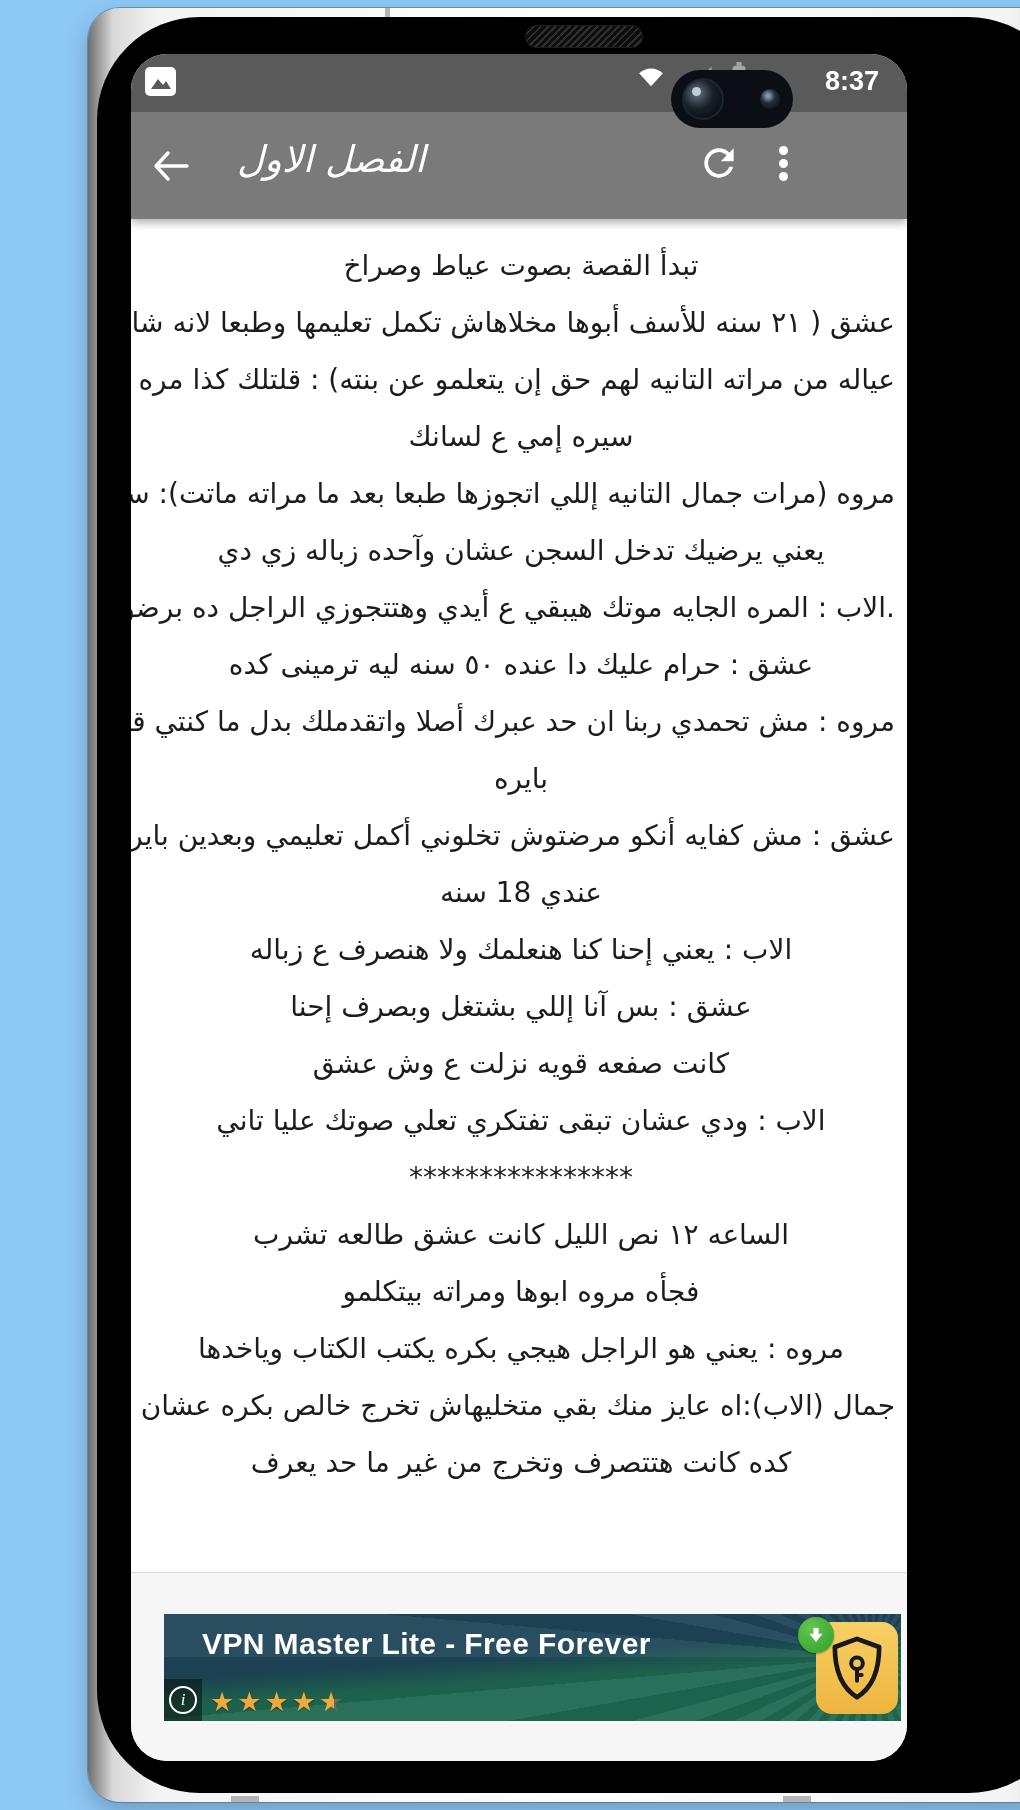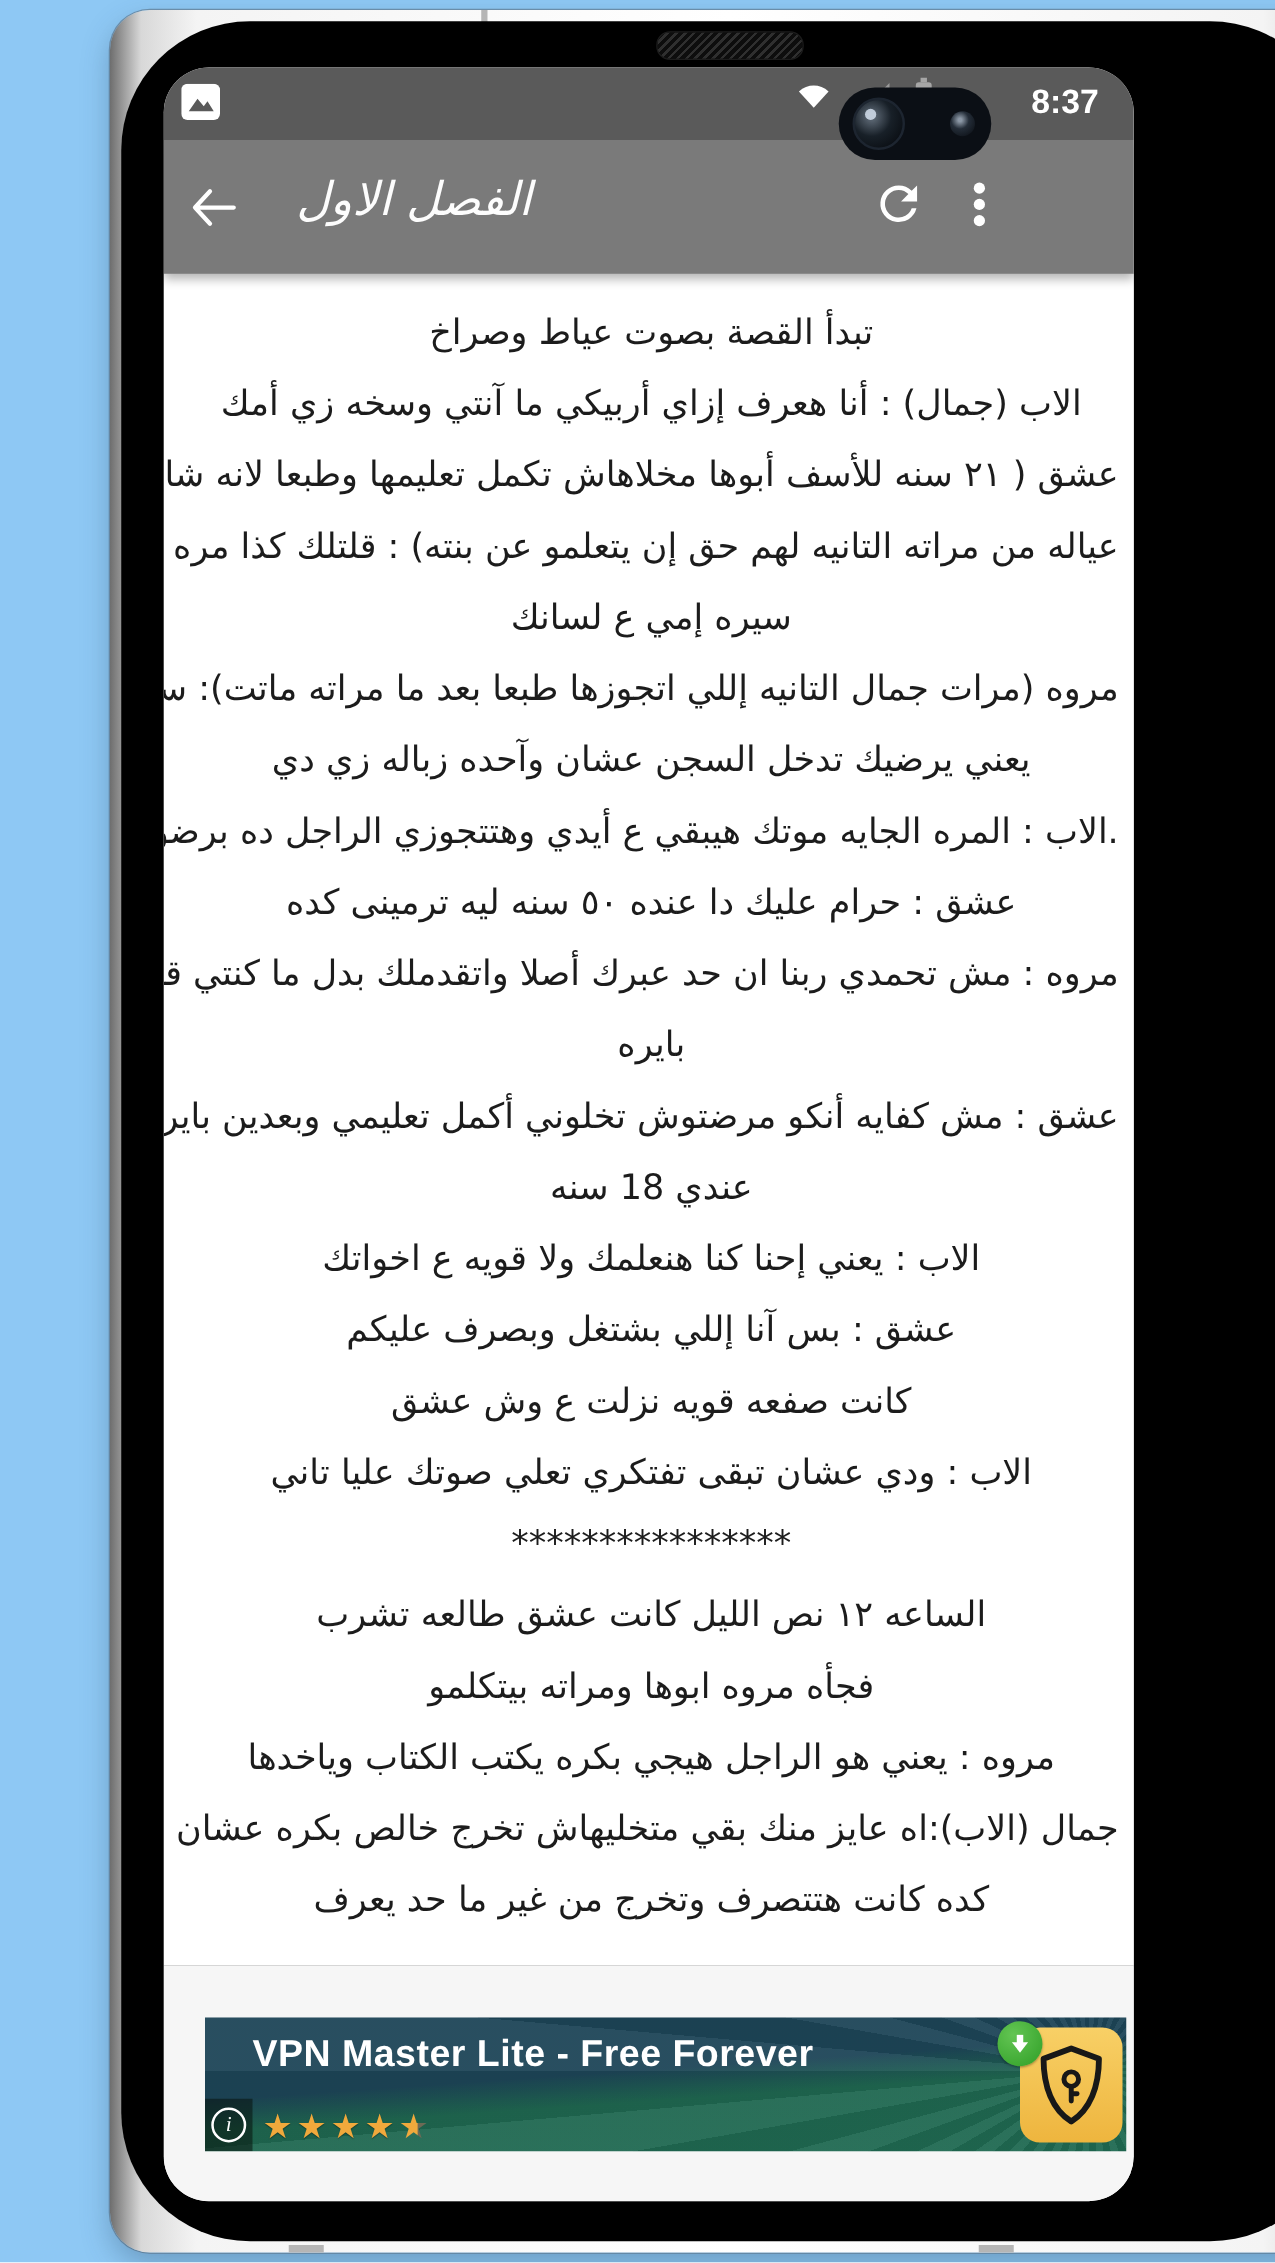--- a/index.html
+++ b/index.html
@@ -129,34 +129,33 @@
           <span class="overflow-btn">
               <i></i>
               <i></i>
               <i></i>
             </span>
         </div>
 
         <div class="content">
           <div class="story">
               <div class="line">تبدأ القصة بصوت عياط وصراخ</div>
-              <div class="line">الاب (جمال) : أنا هعرف إزاي أربيكي ما آنتي وسخه زي أمك</div>
               <div class="line">عشق ( ٢١ سنه للأسف أبوها مخلاهاش تكمل تعليمها وطبعا لانه شايف ان</div>
               <div class="line">عياله من مراته التانيه لهم حق إن يتعلمو عن بنته) : قلتلك كذا مره متجبش</div>
               <div class="line">سيره إمي ع لسانك</div>
               <div class="line">مروه (مرات جمال التانيه إللي اتجوزها طبعا بعد ما مراته ماتت): سيبها بقي</div>
               <div class="line">يعني يرضيك تدخل السجن عشان وآحده زباله زي دي</div>
               <div class="line">.الاب : المره الجايه موتك هيبقي ع أيدي وهتتجوزي الراجل ده برضو</div>
               <div class="line">عشق : حرام عليك دا عنده ٥٠ سنه ليه ترمينى كده</div>
               <div class="line">مروه : مش تحمدي ربنا ان حد عبرك أصلا واتقدملك بدل ما كنتي قاعده لنا</div>
               <div class="line">بايره</div>
               <div class="line">عشق : مش كفايه أنكو مرضتوش تخلوني أكمل تعليمي وبعدين بايره أي أنا</div>
               <div class="line">عندي 18 سنه</div>
-              <div class="line">الاب : يعني إحنا كنا هنعلمك ولا قويه ع اخواتك</div>
-              <div class="line">عشق : بس آنا إللي بشتغل وبصرف عليكم</div>
+              <div class="line">الاب : يعني إحنا كنا هنعلمك ولا هنصرف ع زباله</div>
+              <div class="line">عشق : بس آنا إللي بشتغل وبصرف إحنا</div>
               <div class="line">كانت صفعه قويه نزلت ع وش عشق</div>
               <div class="line">الاب : ودي عشان تبقى تفتكري تعلي صوتك عليا تاني</div>
               <div class="line">****************</div>
               <div class="line">الساعه ١٢ نص الليل كانت عشق طالعه تشرب</div>
               <div class="line">فجأه مروه ابوها ومراته بيتكلمو</div>
               <div class="line">مروه : يعني هو الراجل هيجي بكره يكتب الكتاب وياخدها</div>
               <div class="line">جمال (الاب):اه عايز منك بقي متخليهاش تخرج خالص بكره عشان لما تعرف</div>
               <div class="line">كده كانت هتتصرف وتخرج من غير ما حد يعرف</div>
             </div>
         </div>

